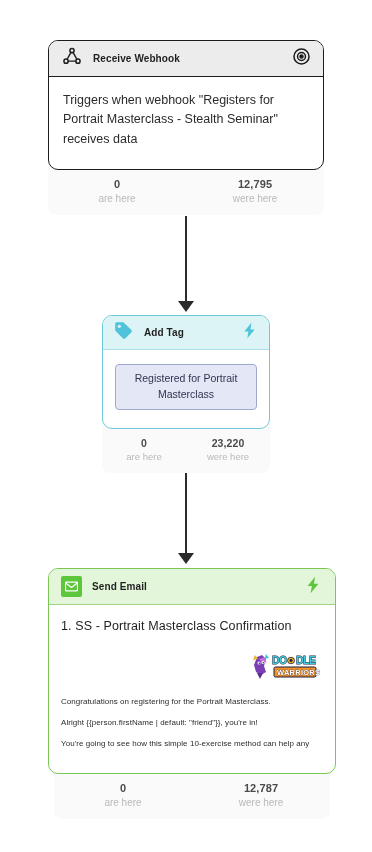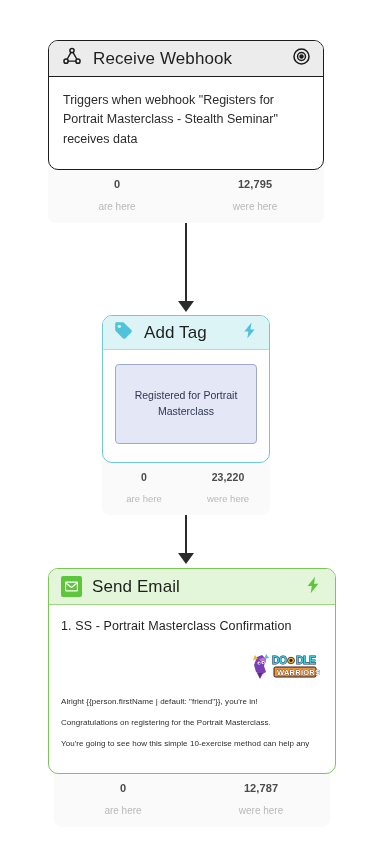--- a/index.html
+++ b/index.html
@@ -46,42 +46,42 @@
   }
   .stat-value {
     font-size: 11px;
     font-weight: bold;
     color: #4a4a4a;
     letter-spacing: .1px;
   }
   .stat-label {
     font-size: 10px;
     color: #b9b9b9;
-    margin-top: 9px;
+    margin-top: 1px;
   }
 
   .card {
     background: #ffffff;
     border-radius: 10px;
     overflow: hidden;
     position: relative;
     z-index: 2;
     width: 100%;
   }
 
   .card-header {
     display: flex;
     align-items: center;
     padding: 0 12px;
     height: 36px;
     gap: 10px;
   }
   .card-title {
-    font-size: 17px;
-    font-weight: normal;
+    font-size: 10px;
+    font-weight: bold;
     color: #1f1f1f;
     flex: 1;
     letter-spacing: .1px;
   }
   .card-body { padding: 14px 14px 16px 14px; }
 
   
   .step-webhook { left: 48px; top: 40px; width: 276px; }
   .step-webhook .card {
     border: 1.5px solid #1c1c1c;
@@ -114,21 +114,21 @@
     display: flex;
     justify-content: center;
   }
   .tag-pill {
     background: #e4e7f6;
     border: 1px solid #9fa9cd;
     border-radius: 4px;
     font-size: 10.5px;
     color: #2f3550;
     text-align: center;
-    padding: 23px 10px;
+    padding: 6px 10px;
     line-height: 1.5;
     width: 100%;
   }
   .step-tag .stats { width: 168px; }
   .step-tag .stat-value { font-size: 10.5px; }
   .step-tag .stat-label { font-size: 9.5px; }
 
   
   .step-email { left: 48px; top: 568px; width: 288px; }
   .step-email .card {
@@ -307,22 +307,22 @@
 
             <text x="42" y="30" font-family="Liberation Sans, sans-serif" font-size="21" font-weight="bold" fill="#3fc8d8" stroke="#1a1a3e" stroke-width="1.6" paint-order="stroke" letter-spacing="-1">DO</text>
             <ellipse cx="80" cy="23" rx="7" ry="6.5" fill="#f0b429" stroke="#1a1a3e" stroke-width="1.6"></ellipse>
             <ellipse cx="80" cy="23" rx="3" ry="2.8" fill="#1a1a3e"></ellipse>
             <text x="90" y="30" font-family="Liberation Sans, sans-serif" font-size="21" font-weight="bold" fill="#3fc8d8" stroke="#1a1a3e" stroke-width="1.6" paint-order="stroke" letter-spacing="-1">DLE</text>
 
             <rect x="46" y="36" width="84" height="20" rx="3" fill="#f0932b" stroke="#1a1a3e" stroke-width="2"></rect>
             <text x="52" y="51" font-family="Liberation Sans, sans-serif" font-size="15" font-weight="bold" fill="#ffffff" stroke="#1a1a3e" stroke-width="1" paint-order="stroke" letter-spacing="0.5">WARRIORS</text>
           </svg>
         </div>
+        <div class="email-line">Congratulations on registering for the Portrait Masterclass.</div>
         <div class="email-line">Alright {{person.firstName | default: "friend"}}, you're in!</div>
-        <div class="email-line">Congratulations on registering for the Portrait Masterclass.</div>
         <div class="email-line">You're going to see how this simple 10-exercise method can help any</div>
       </div>
     </div>
     <div class="stats">
       <div class="stat">
         <div class="stat-value">0</div>
         <div class="stat-label">are here</div>
       </div>
       <div class="stat">
         <div class="stat-value">12,787</div>

